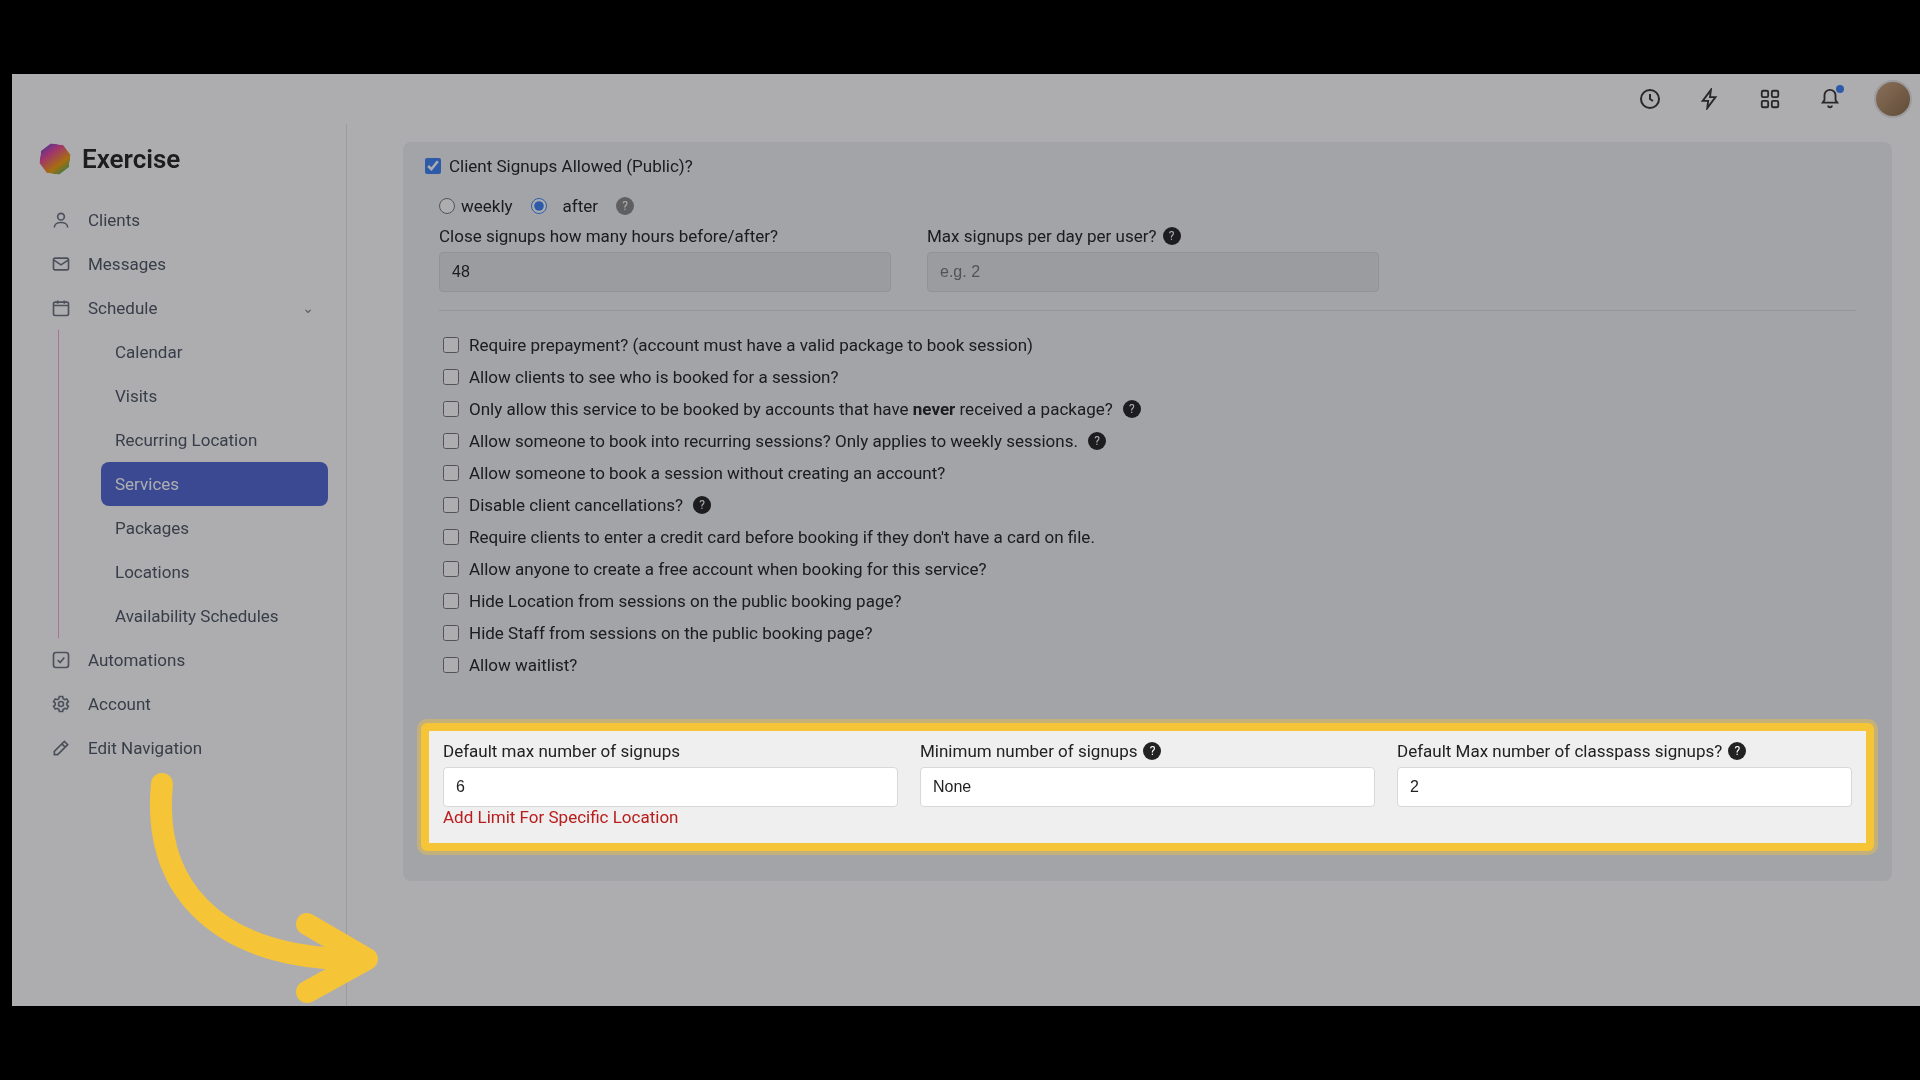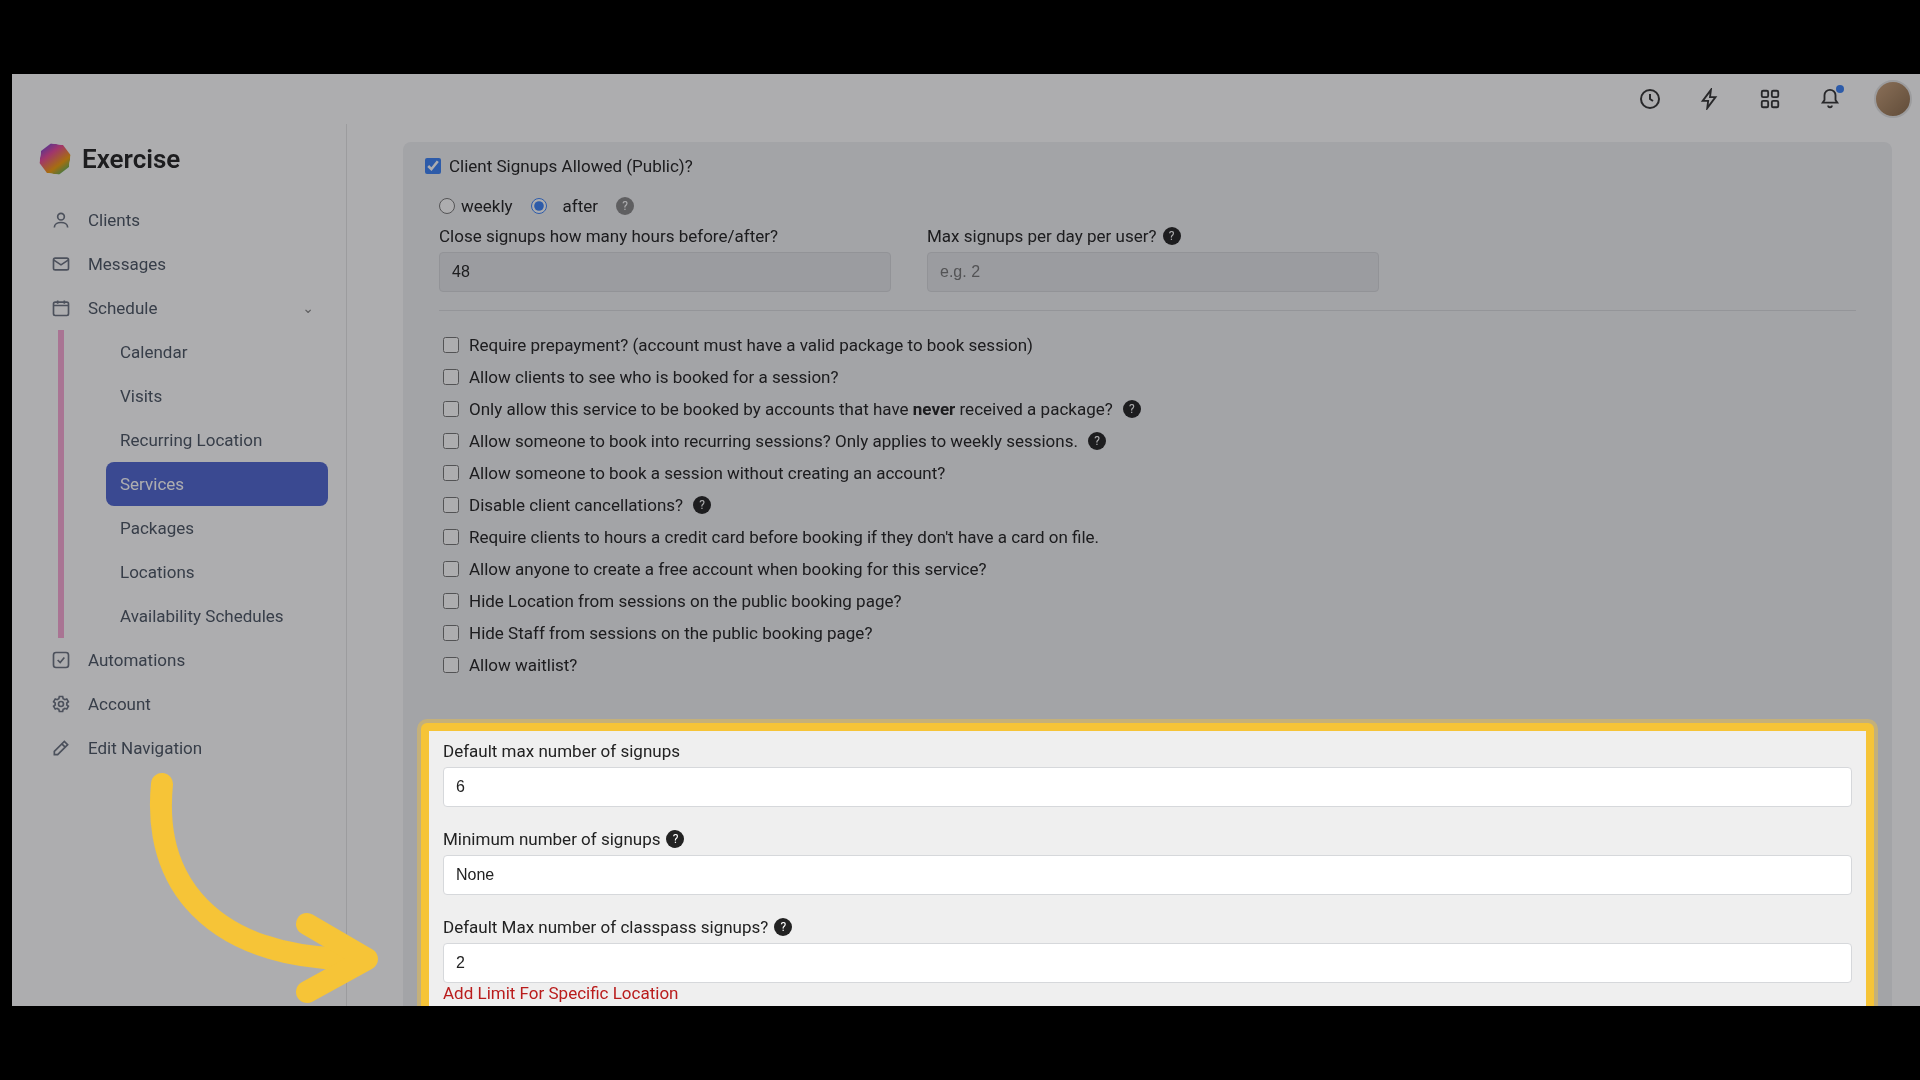--- a/index.html
+++ b/index.html
@@ -64,21 +64,21 @@
   }
   .brand-name { font-size: 26px; font-weight: 600; color: #222; }
   .nav-item, .nav-sub-item {
     display: flex; align-items: center; gap: 16px;
     padding: 11px 14px;
     color: #4b5563; font-size: 17px;
     border-radius: 8px;
     cursor: pointer;
   }
   .nav-item .chev { margin-left: auto; font-size: 14px; color: #888; }
-  .nav-sub-block { padding-left: 42px; border-left: 6px solid #f9a8d4; margin-left: 22px; }
+  .nav-sub-block { padding-left: 42px; border-left: 1px solid #f9a8d4; margin-left: 22px; }
   .nav-sub-item { padding: 12px 14px; }
   .nav-sub-item.active {
     background: #4f66d1; color: #fff;
   }
   .nav-icon { width: 22px; height: 22px; display:flex; align-items:center; justify-content:center; color:#6b7280; }
   .main {
     flex: 1;
     background: #fff;
     overflow-y: auto;
     position: relative;
@@ -130,21 +130,21 @@
   }
   .highlight-box {
     margin: 18px 18px 0 18px;
     border: 8px solid #f6c437;
     border-radius: 6px;
     background: #efefef;
     padding: 10px 14px 16px 14px;
     position: relative;
     box-shadow: 0 0 0 4px rgba(246,196,55,0.4);
   }
-  .cols-3 { display:flex; gap:22px;flex-direction:column; }
+  .cols-3 { display:flex; gap:22px; }
   .cols-3 .col3 { flex:1; display:flex; flex-direction:column; gap:6px; }
   .cols-3 .col3 .lbl { font-size:17px; color:#222; display:flex; align-items:center; gap:6px; }
   .link-cut { color:#b91c1c; font-size:17px; white-space:nowrap; overflow:hidden; }
   
   .dim {
     position:absolute; inset:0;
     background: rgba(20,20,25,0.35);
     pointer-events:none;
     z-index: 40; 
   }
@@ -356,21 +356,21 @@
               <input type="checkbox" style="">
               <span>Allow someone to book a session without creating an account?</span>
             </div>
           <div class="chk-row">
               <input type="checkbox" style="">
               <span>Disable client cancellations?</span>
               <span class="help-dot">?</span>
             </div>
           <div class="chk-row">
               <input type="checkbox" style="">
-              <span>Require clients to hours a credit card before booking if they don't have a card on file.</span>
+              <span>Require clients to enter a credit card before booking if they don't have a card on file.</span>
             </div>
           <div class="chk-row">
               <input type="checkbox" style="">
               <span>Allow anyone to create a free account when booking for this service?</span>
             </div>
           <div class="chk-row">
               <input type="checkbox" style="">
               <span>Hide Location from sessions on the public booking page?</span>
             </div>
           <div class="chk-row">

